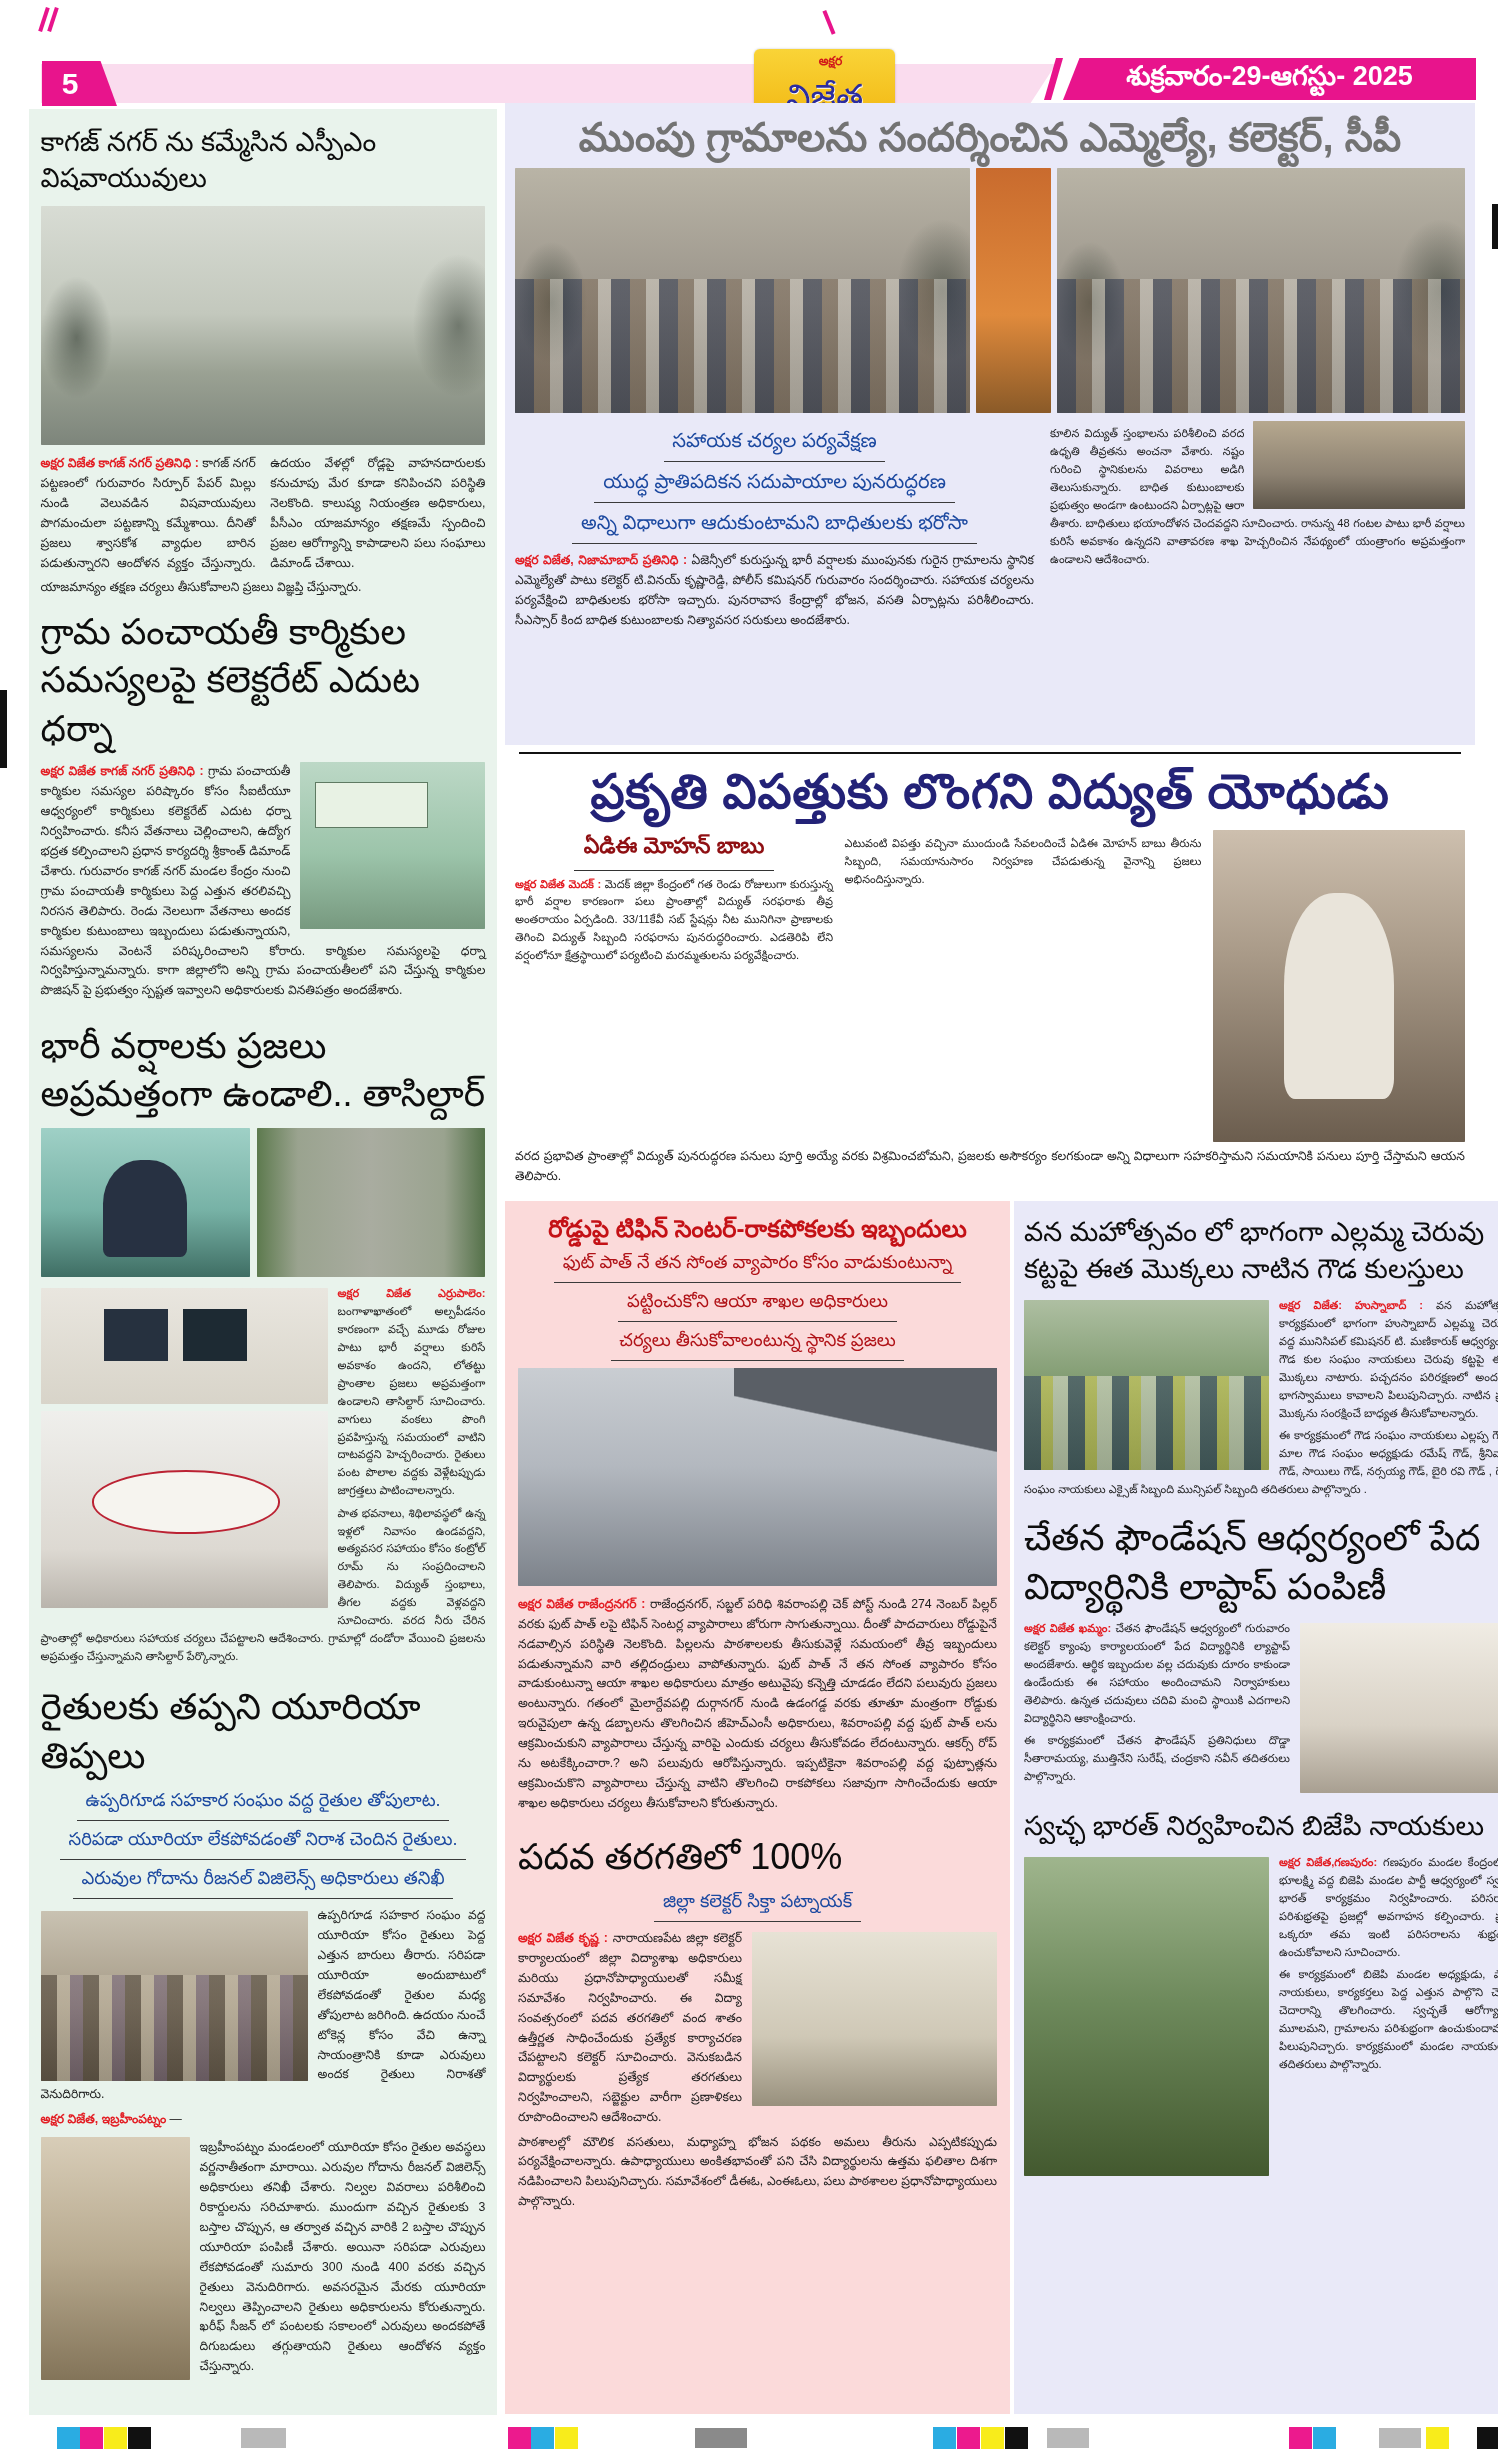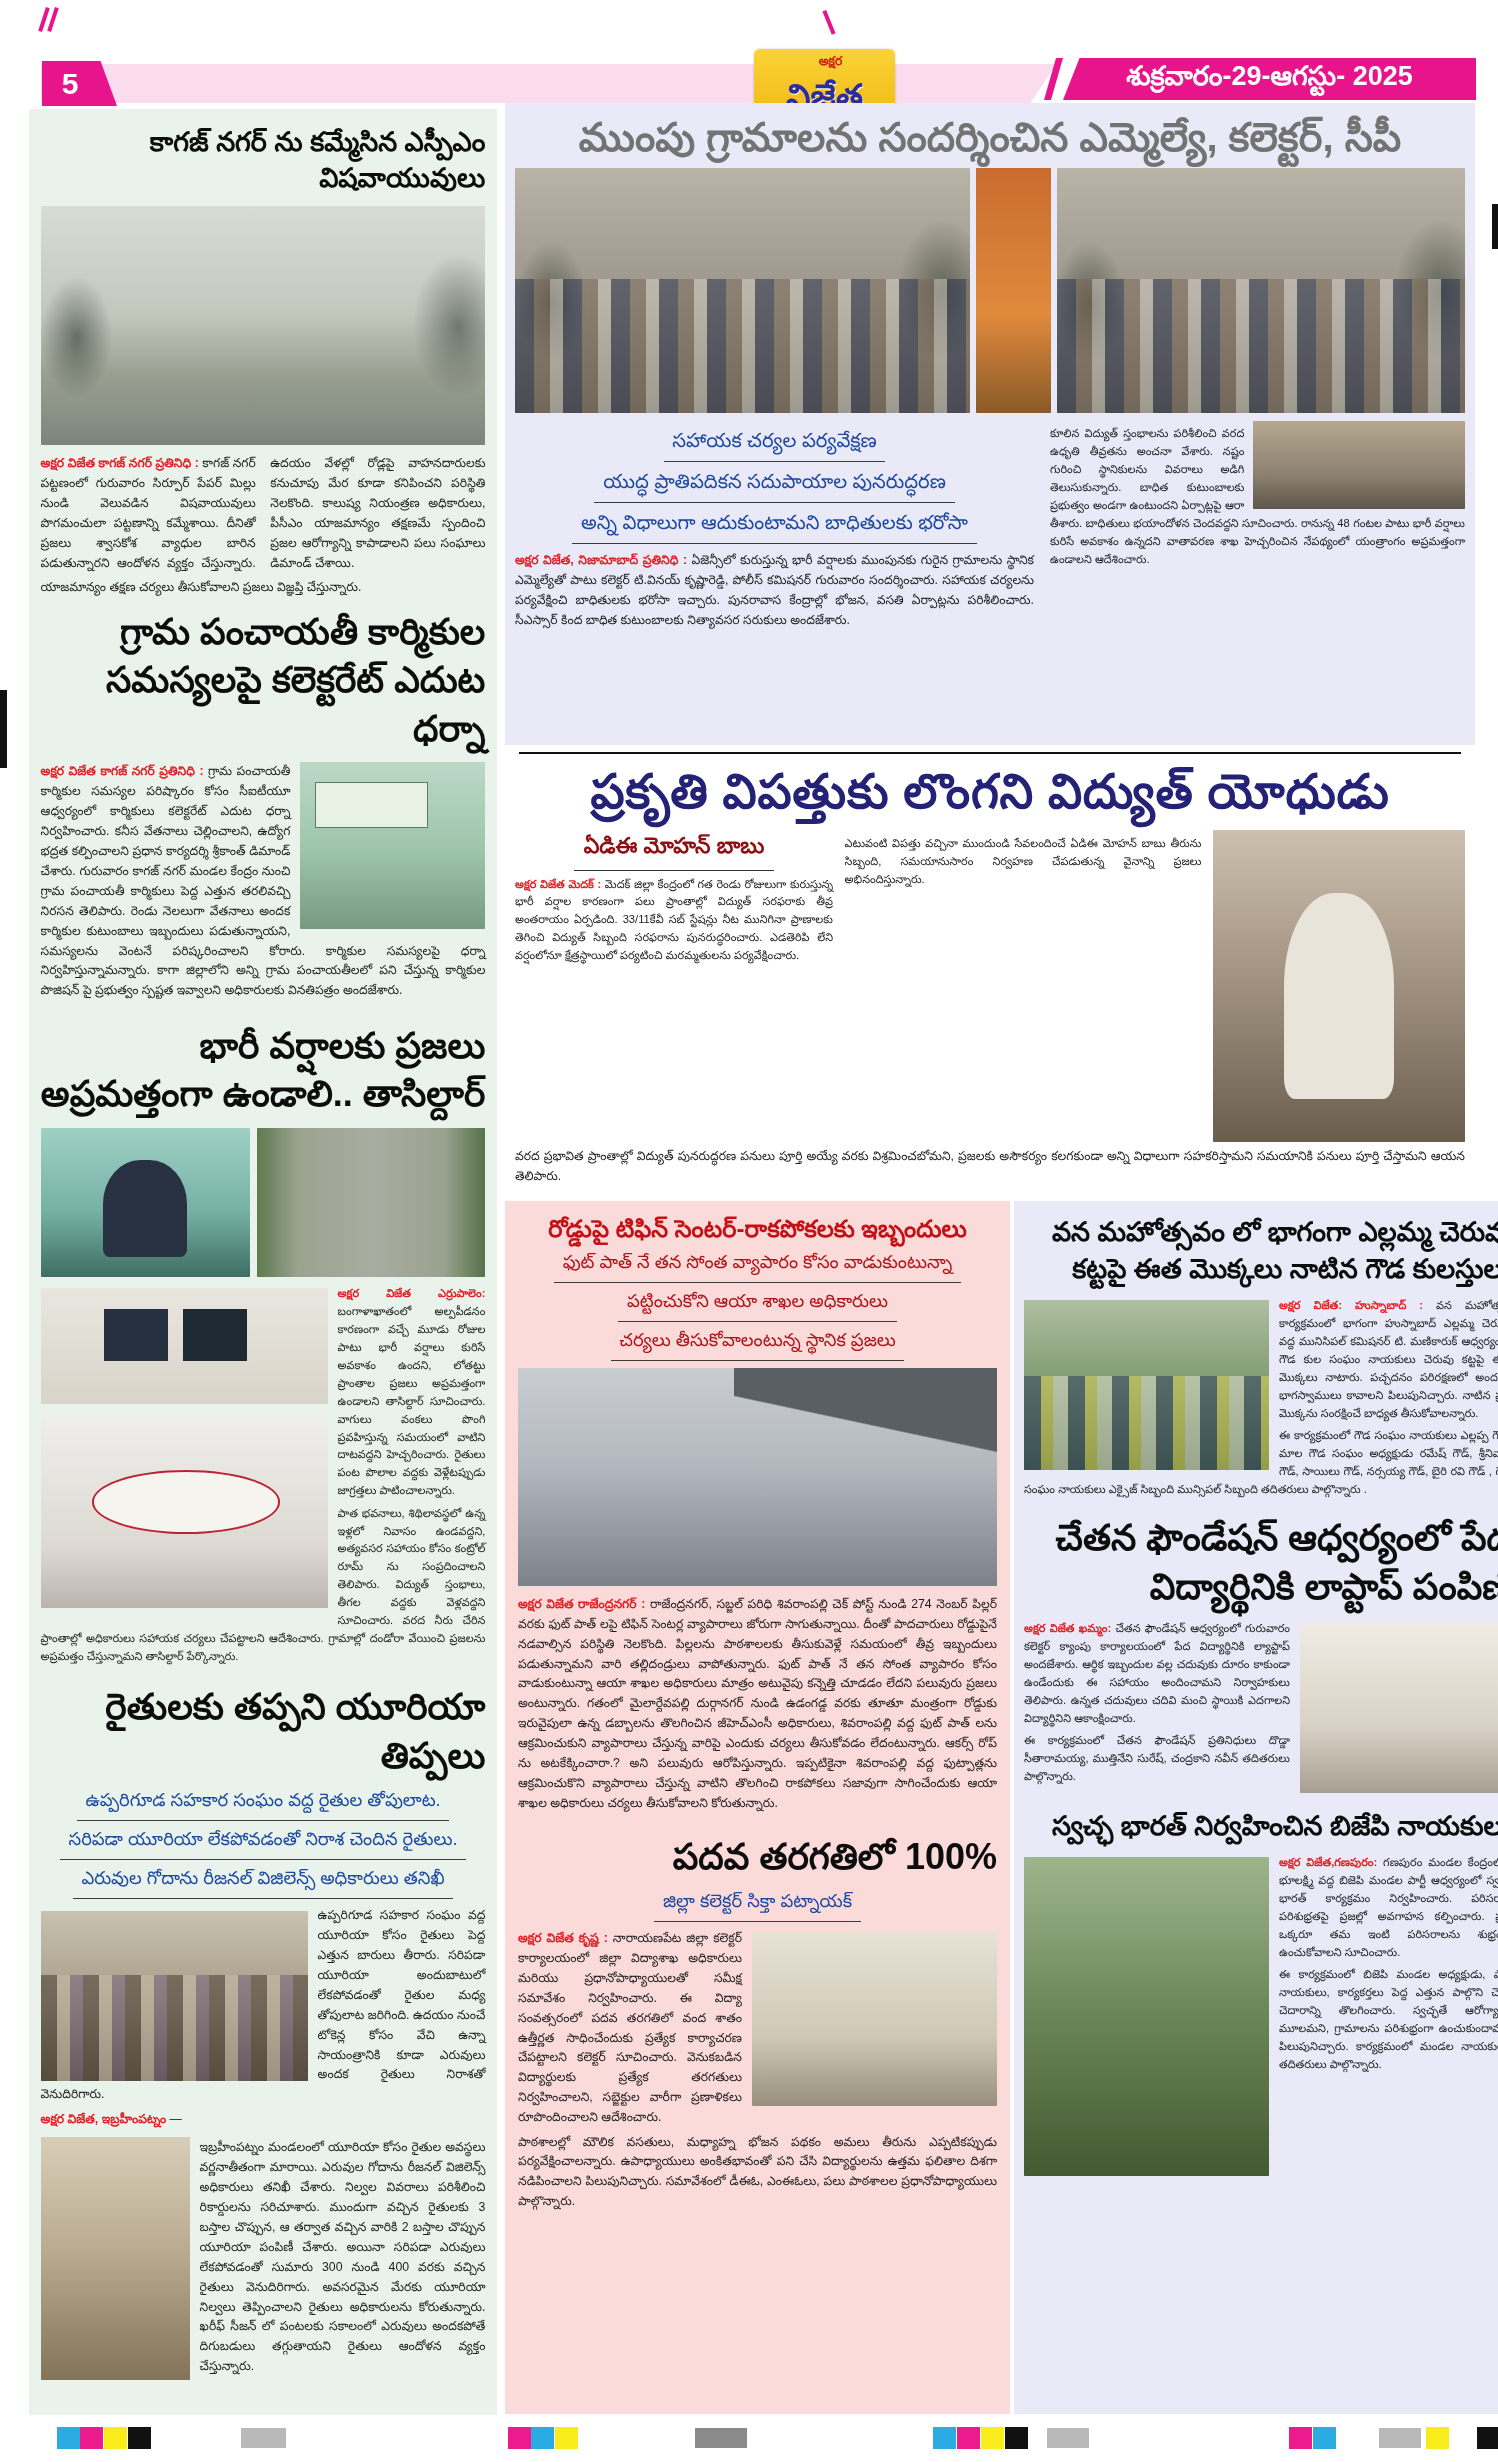--- a/index.html
+++ b/index.html
@@ -14,21 +14,21 @@
               display:flex;align-items:center;justify-content:center;}
   .hdr-pageno span{color:#fff;font-size:30px;font-weight:bold;padding-right:19px;}
   .hdr-date{position:absolute;left:1063px;top:58px;width:413px;height:42px;background:#e8148c;
             clip-path:polygon(4% 0,100% 0,100% 100%,0 100%);
             display:flex;align-items:center;justify-content:center;}
   .hdr-date span{color:#fff;font-size:27px;font-weight:bold;}
   .hdr-date-sep{position:absolute;left:1050px;top:58px;width:6.5px;height:42px;background:#e8148c;transform:skewX(-16deg);}
   .logo{position:absolute;left:754px;top:49px;width:141px;height:73px;background:linear-gradient(180deg,#f9d437,#f2b713);
         border-radius:5.8px;display:flex;flex-direction:column;align-items:center;justify-content:center;box-shadow:0 0.7px 2.2px rgba(0,0,0,.25);}
   .logo .small{color:#d11a1a;font-size:12.3px;font-weight:bold;line-height:1;margin-left:12px;}
-  .logo .big{color:#2c2c9e;font-size:35px;font-weight:700;line-height:1.05;text-shadow:0.7px 0.7px 0 #fff;margin-top:12px;}
+  .logo .big{color:#2c2c9e;font-size:35px;font-weight:400;line-height:1.05;text-shadow:0.7px 0.7px 0 #fff;margin-top:12px;}
 
   
   .tick{position:absolute;background:#e8148c;}
   .tick.t1{left:42px;top:7.3px;width:3.6px;height:25px;transform:rotate(18deg);}
   .tick.t2{left:51px;top:7.3px;width:3.6px;height:25px;transform:rotate(18deg);}
   .tick.t3{left:827px;top:10px;width:3.6px;height:25px;transform:rotate(-22deg);}
   .edgebar{position:absolute;background:#111;}
   .edgebar.e1{left:0;top:690px;width:6.5px;height:78px;}
   .edgebar.e2{left:1492px;top:204px;width:6.5px;height:45px;}
 
@@ -38,21 +38,21 @@
   .block-maintop{position:absolute;left:505px;top:103px;width:970px;height:642px;background:#e9e9f8;overflow:hidden;
             padding:5.8px 10px;box-sizing:border-box;}
   .block-power{position:absolute;left:505px;top:745px;width:970px;height:457px;background:#ffffff;overflow:hidden;
             padding:0 10px;box-sizing:border-box;}
   .block-pink{position:absolute;left:505px;top:1201px;width:505px;height:1213px;background:#fbdada;overflow:hidden;
             padding:7.3px 13px;box-sizing:border-box;}
   .col-right{position:absolute;left:1014px;top:1201px;width:508px;height:1213px;background:#e9e9f8;overflow:hidden;
             padding:5.8px 10px;box-sizing:border-box;}
 
   
-  .h-black{font-weight:700;color:#0d0d0d;text-align:right;line-height:1.35;}
+  .h-black{font-weight:400;color:#0d0d0d;text-align:left;line-height:1.35;}
   .h-38{font-size:27px;margin:7.3px 0 10px;}
   .h-40{font-size:36px;margin:10px 0 8.7px;}
   .h-magenta{color:#737373;font-weight:800;text-align:center;font-size:40px;line-height:1.2;margin:4.4px 0 7.3px;}
   .h-blue-big{color:#232277;font-weight:800;text-align:center;font-size:48px;line-height:1.25;margin:7.3px 0 8.7px;
               letter-spacing:0.7px;}
   .h-red{color:#c41116;font-weight:800;text-align:center;font-size:24px;line-height:1.3;margin:4.4px 0 7.3px;}
   .kicker{color:#8f1013;font-size:22px;font-weight:700;text-align:center;margin:2.9px 0 4.4px;}
   .kicker span{display:inline-block;border-bottom:1.5px solid #333;padding:0 10px 5.8px;}
   .subwrap{text-align:center;margin:7.3px 0;}
   .subwrap .sub{display:inline-block;font-size:18px;padding:0 8.7px 7.3px;border-bottom:1.5px solid #3a3a3a;line-height:1.3;}

